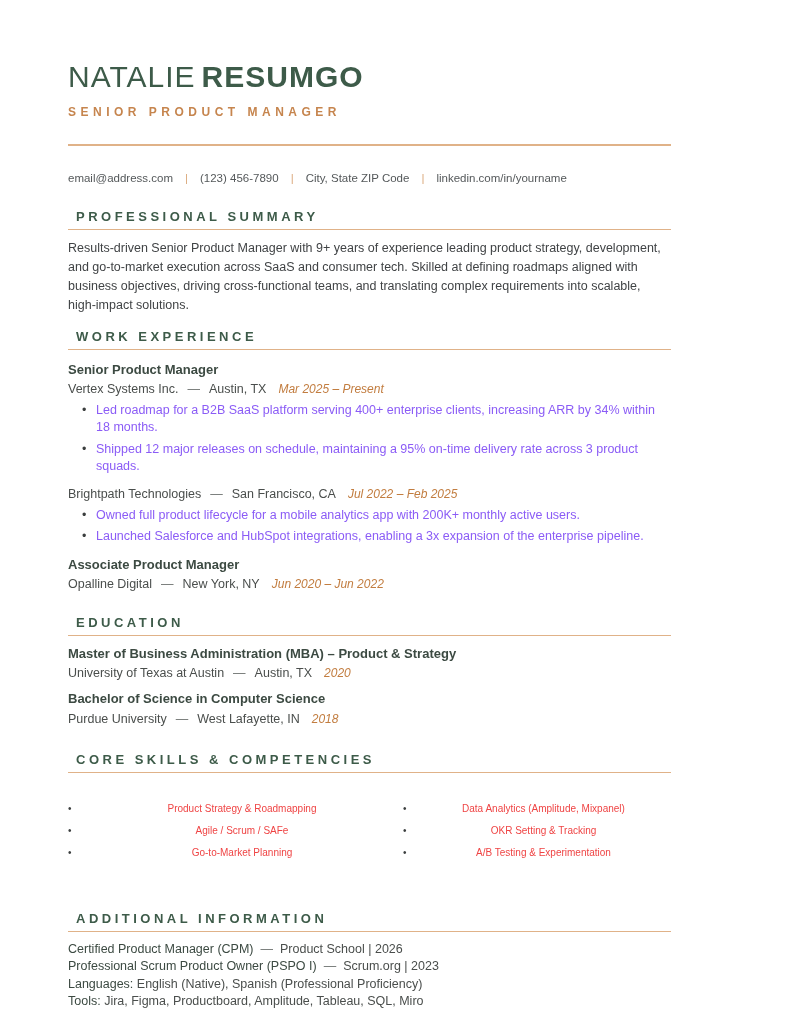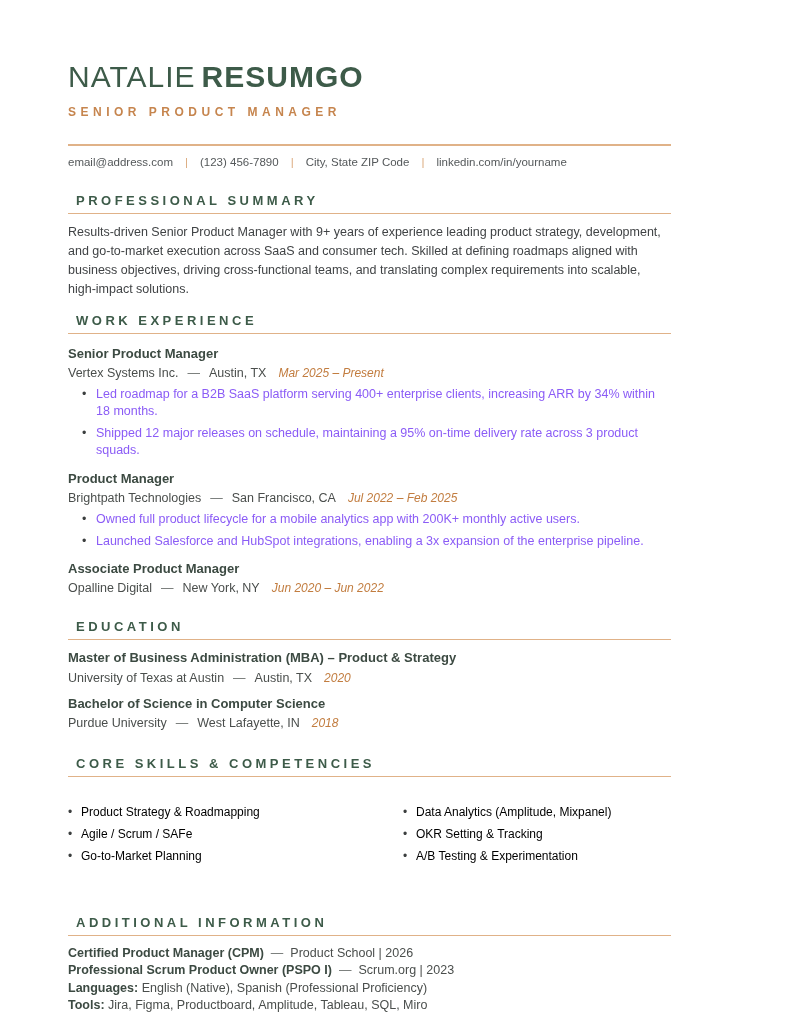--- a/index.html
+++ b/index.html
@@ -8,21 +8,21 @@
   .page {
     width:739px; height:1024px; background:#ffffff;
     padding:60px 68px 0 68px; overflow:hidden;
   }
 
   
   .name { font-size:30px; font-weight:normal; letter-spacing:1px; color:#3d5b49; line-height:1.15; }
   .name .last { font-weight:bold; margin-left:6px; }
   .candidate-title { margin-top:10px; font-size:12px; font-weight:bold; letter-spacing:4.5px; color:#c6854e; }
   .header-rule { border:none; border-top:2px solid #e0b288; margin-top:25px; }
-  .contact { margin-top:10px; font-size:11.5px; color:#54585a; display:flex; align-items:center; }
+  .contact { margin-top:26px; font-size:11.5px; color:#54585a; display:flex; align-items:center; }
   .contact .pipe { color:#dba97c; margin:0 12px; }
 
   
   .section-heading { font-size:13px; font-weight:bold; letter-spacing:3.5px; color:#3d5b49;padding-left:8px; }
   .section-rule { border:none; border-top:1.5px solid #e0b288; margin-top:5px; }
   .sec-summary   { margin-top:25px; }
   .sec-work      { margin-top:14px; }
   .sec-education { margin-top:24px; }
   .sec-skills    { margin-top:26px; }
   .sec-additional{ margin-top:43px; }
@@ -40,27 +40,27 @@
   ul.bullets li { position:relative; padding-left:28px; font-size:12.5px; line-height:17.5px; margin-bottom:4px; color:#8b5cf6; }
   ul.bullets li::before { content:"•"; position:absolute; left:14px; top:0; color:#3b3e3e; }
 
   
   .degree { margin-top:10px; }
   .degree + .degree { margin-top:11px; }
 
   
   .skills-grid { margin-top:29px; display:grid; grid-template-columns:335px auto; }
   ul.skill-list { list-style:none; }
-  ul.skill-list li { position:relative; padding-left:13px; font-size:12px; line-height:13px; margin-bottom:9px; color:#000000; }
+  ul.skill-list li { position:relative; padding-left:13px; font-size:10px; line-height:13px; margin-bottom:9px; color:#ef4444;text-align:center; }
   ul.skill-list li::before { content:"•"; position:absolute; left:0; top:0; color:#3b3e3e; }
 
   
   .info-lines { margin-top:9px; }
   .info-line { font-size:12.5px; line-height:17.5px; color:#4a4e4c; }
-  .info-line .label { font-weight:bold; color:#3c4a42; }
+  .info-line .label { font-weight:normal; color:#3c4a42; }
   .info-line .dash { margin:0 7px; color:#6a6e6c; }
 </style>
 </head>
 <body>
 
 <div class="page">
 
   <header>
     <h1 class="name">
       <span class="first">NATALIE</span><span class="last">RESUMGO</span>
@@ -93,21 +93,20 @@
       <div class="org-line">
         <span>Vertex Systems Inc.</span><span class="dash">—</span><span>Austin, TX</span><span class="dates">Mar 2025 – Present</span>
       </div>
       <ul class="bullets">
         <li>Led roadmap for a B2B SaaS platform serving 400+ enterprise clients, increasing ARR by 34% within 18 months.</li>
         <li>Shipped 12 major releases on schedule, maintaining a 95% on-time delivery rate across 3 product squads.</li>
       </ul>
     </div>
 
     <div class="job">
-      <div class="job-title">Product Manager</div>
       <div class="org-line">
         <span>Brightpath Technologies</span><span class="dash">—</span><span>San Francisco, CA</span><span class="dates">Jul 2022 – Feb 2025</span>
       </div>
       <ul class="bullets">
         <li>Owned full product lifecycle for a mobile analytics app with 200K+ monthly active users.</li>
         <li>Launched Salesforce and HubSpot integrations, enabling a 3x expansion of the enterprise pipeline.</li>
       </ul>
     </div>
 
     <div class="job">

